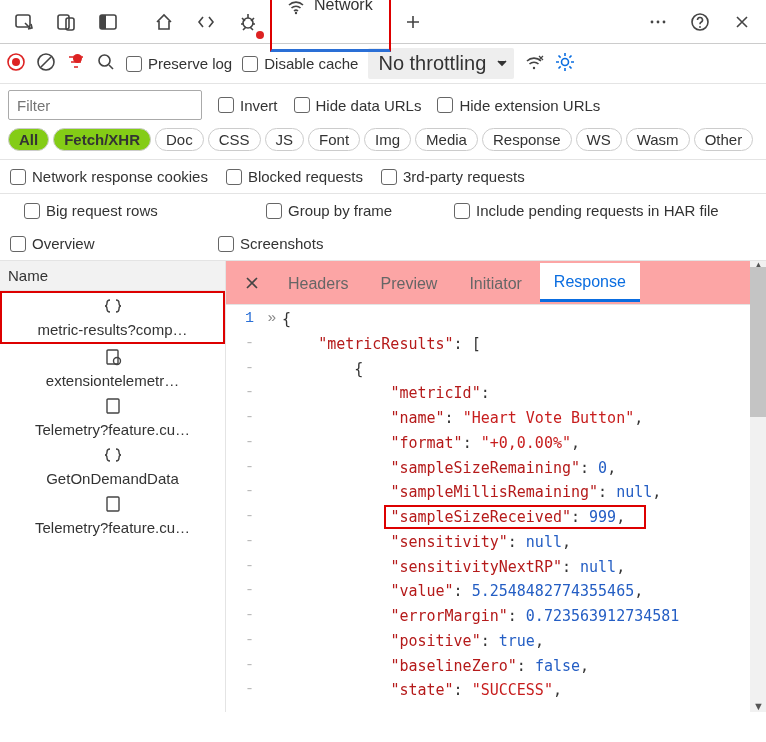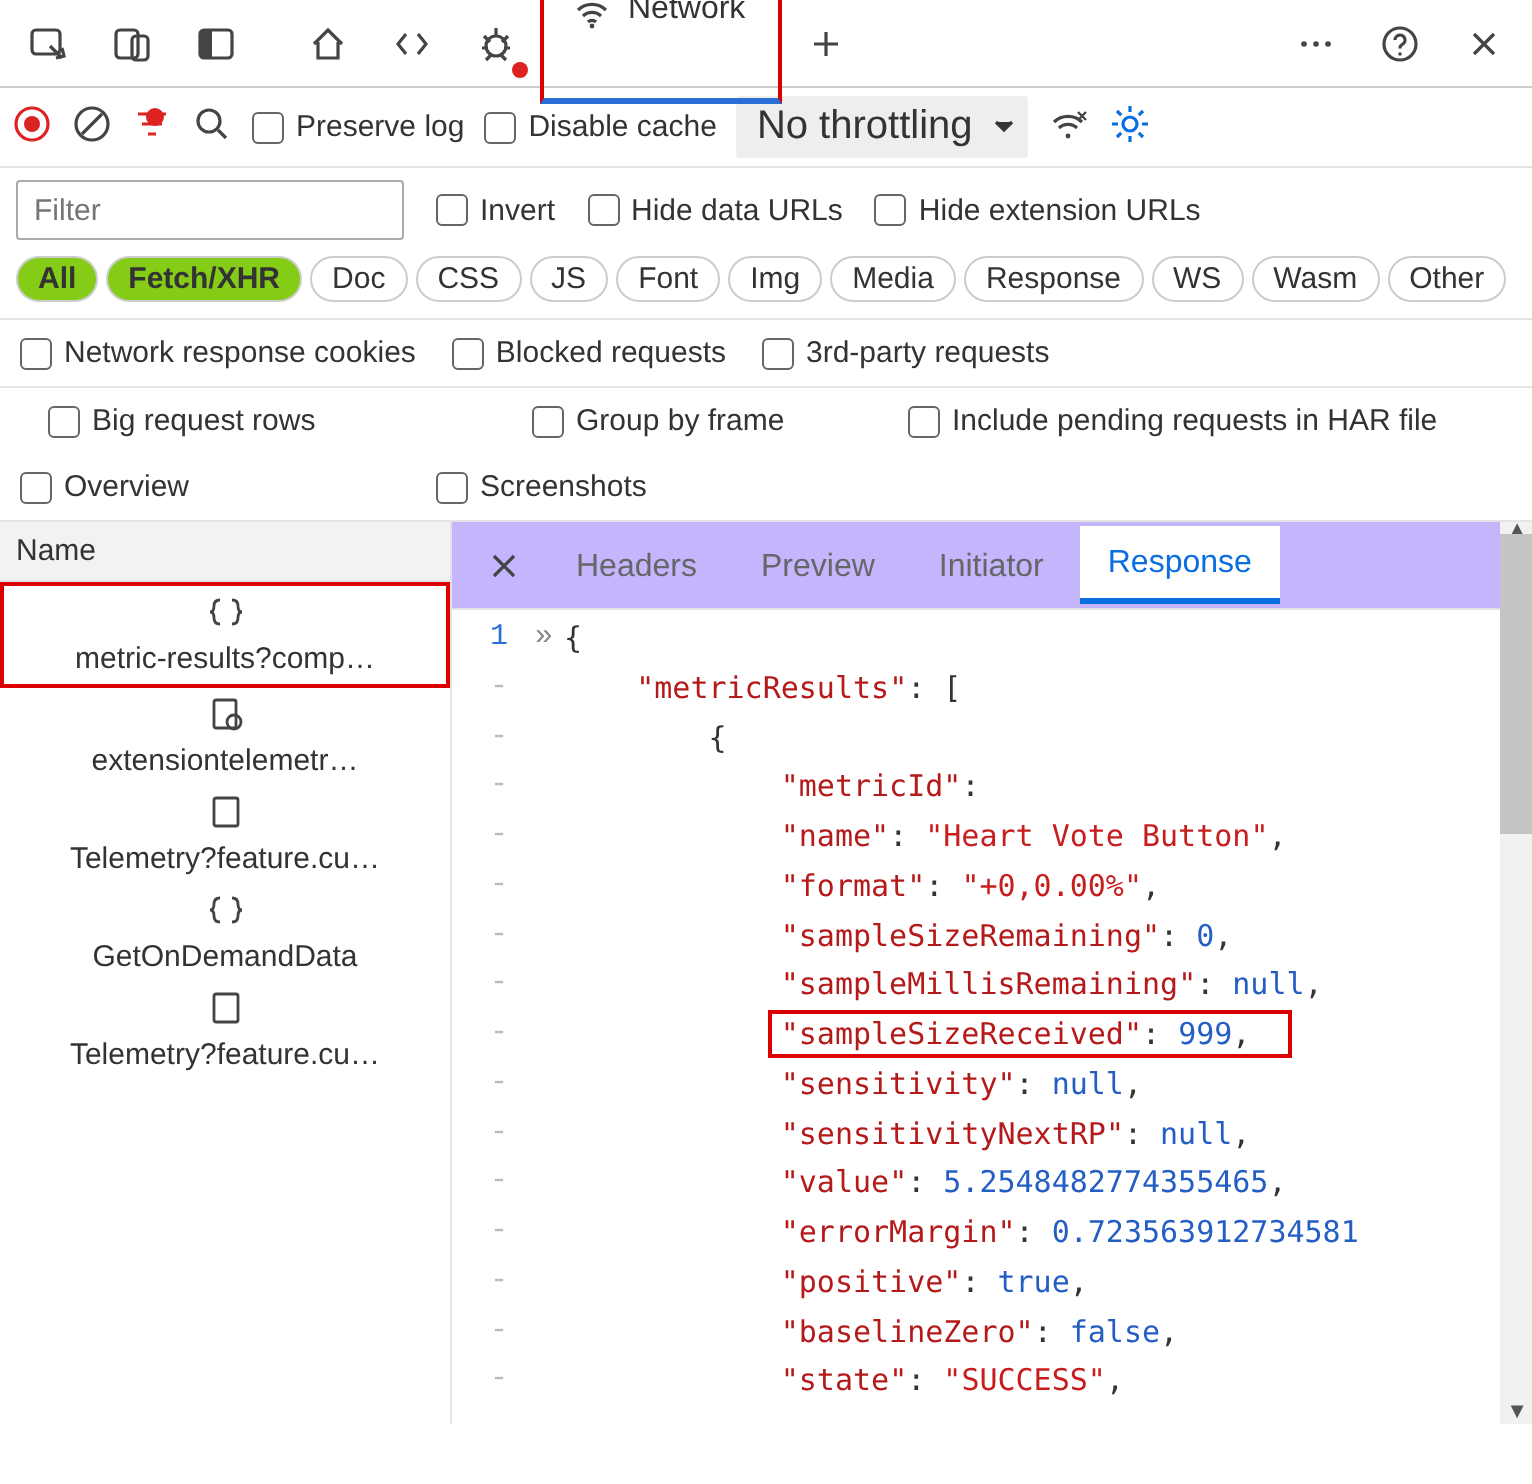--- a/index.html
+++ b/index.html
@@ -103,21 +103,21 @@
   }
   .req-item.sel {
     border:2px solid #d00;
   }
   .mini-icon { width:18px; height:18px; stroke-width:1.4;}
 
   .detail {
     flex:1; display:flex; flex-direction:column; position:relative;
   }
   .detail-tabs {
-    display:flex; align-items:center; gap:4px; padding:0 8px; height:44px; background:#c4b5fd;
+    display:flex; align-items:center; gap:4px; padding:0 8px; height:44px; background:#fca5a5;
     border-bottom:1px solid #e4e4e4;
   }
   .dtab {
     padding:10px 14px 8px; font-size:16px; color:#666; cursor:pointer;
   }
   .dtab.active {
     color:#0a6de0; border-bottom:3px solid #0a6de0; background:#fff;
   }
   .close-x { width:36px; display:flex; justify-content:center;}
 

